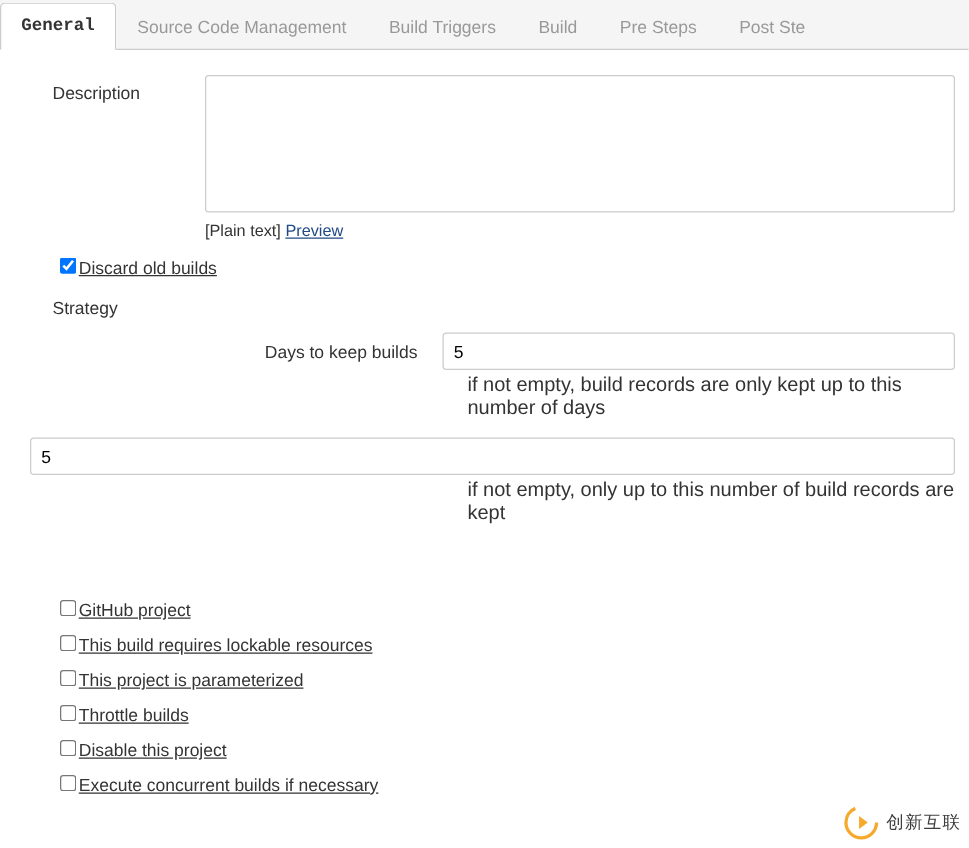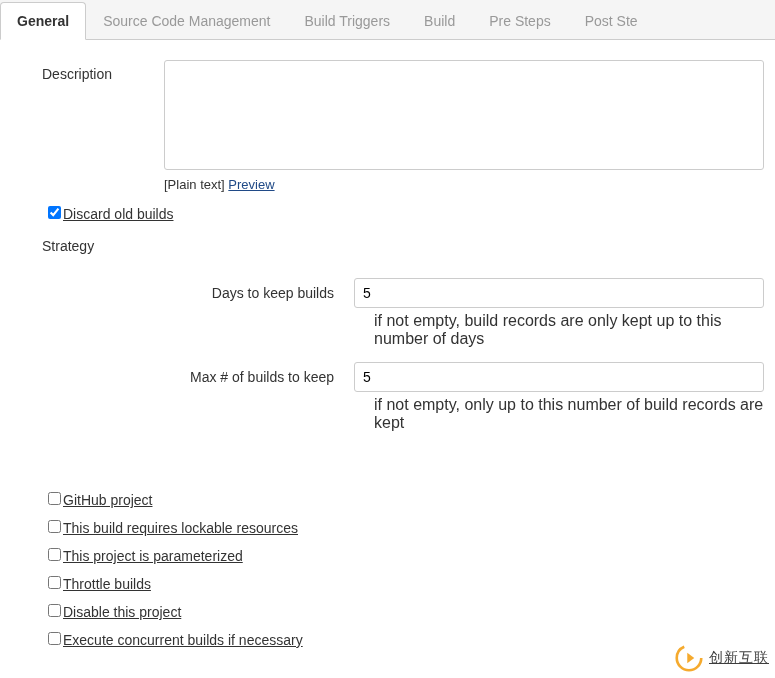--- a/index.html
+++ b/index.html
@@ -31,20 +31,21 @@
       font-size: 14px;
     }
     .tab.active {
       color: #333;
       background: #fff;
       border: 1px solid #ccc;
       border-bottom: 1px solid #fff;
       border-radius: 4px 4px 0 0;
       margin-bottom: -1px;
       font-weight: bold;
+      font-family: Liberation Mono, monospace;
     }
     .content {
       padding: 20px 11px 20px 24px;
     }
     .row {
       display: flex;
       margin-bottom: 8px;
       align-items: flex-start;
     }
     .label-col {
@@ -78,21 +79,21 @@
       padding: 6px 0 6px 24px;
       gap: 2px;
       text-decoration: underline;
     }
     .checkbox-row input[type="checkbox"] {
       width: 13px; height: 13px;
     }
     .nested {
       margin-left: 0;
     }
-    .strategy-row { display: flex; align-items: center; margin: 10px 0 24px 0; }
+    .strategy-row { display: flex; align-items: center; margin: 10px 0 12px 0; }
     .strategy-label { width: 140px; padding-left: 18px; flex-shrink: 0; color: #333; }
     select.strategy-select {
       flex:1;
       border: 1px solid #ccc;
       border-radius: 3px;
       padding: 6px 8px;
       font-size: 14px;
       background: #fff;
       appearance: none;
       color:#333;
@@ -110,21 +111,20 @@
     .help { margin-left: 350px; color:#333; font-size:16px; margin-bottom:14px;}
     .spacer { height: 40px; }
     .watermark {
       position: absolute;
       right: 6px;
       bottom: 6px;
       display:flex;
       align-items:center;
       gap:6px;
       opacity:0.95;
-      text-decoration:underline;
     }
     .watermark-icon {
       width:28px;height:28px;
       display:inline-block;
     }
     .watermark-text { font-size:14px; color:#333; letter-spacing:1px;}
   </style>
 </head>
 <body>
 
@@ -162,21 +162,20 @@
 
     <div class="subfield">
       <div class="sublabel">Days to keep builds</div>
       <div class="subinput">
         <input type="text" value="5" style="">
       </div>
     </div>
     <div class="help">if not empty, build records are only kept up to this number of days</div>
 
     <div class="subfield">
-      <div class="sublabel">Max # of builds to keep</div>
       <div class="subinput">
         <input type="text" value="5" style="">
       </div>
     </div>
     <div class="help">if not empty, only up to this number of build records are kept</div>
   </div>
 
   <div class="spacer"></div>
 
   <div class="checkbox-row">

